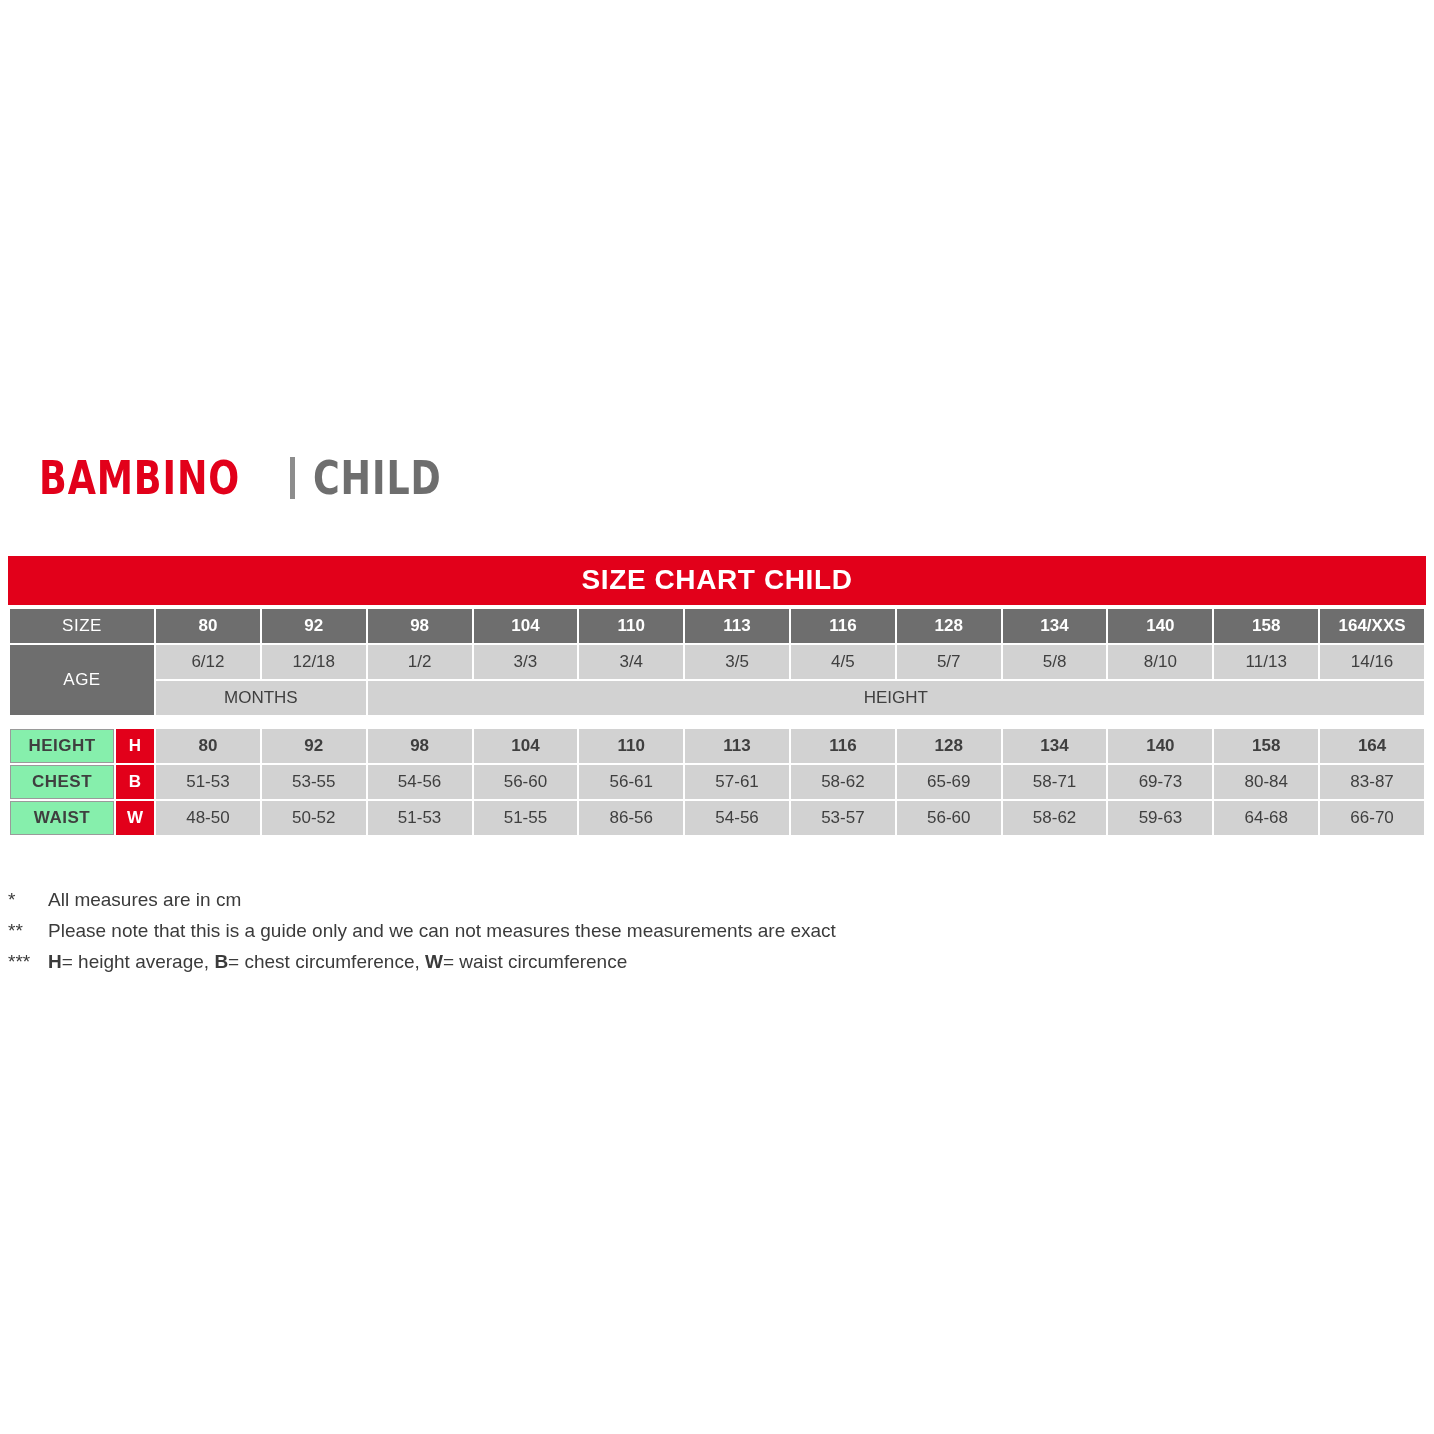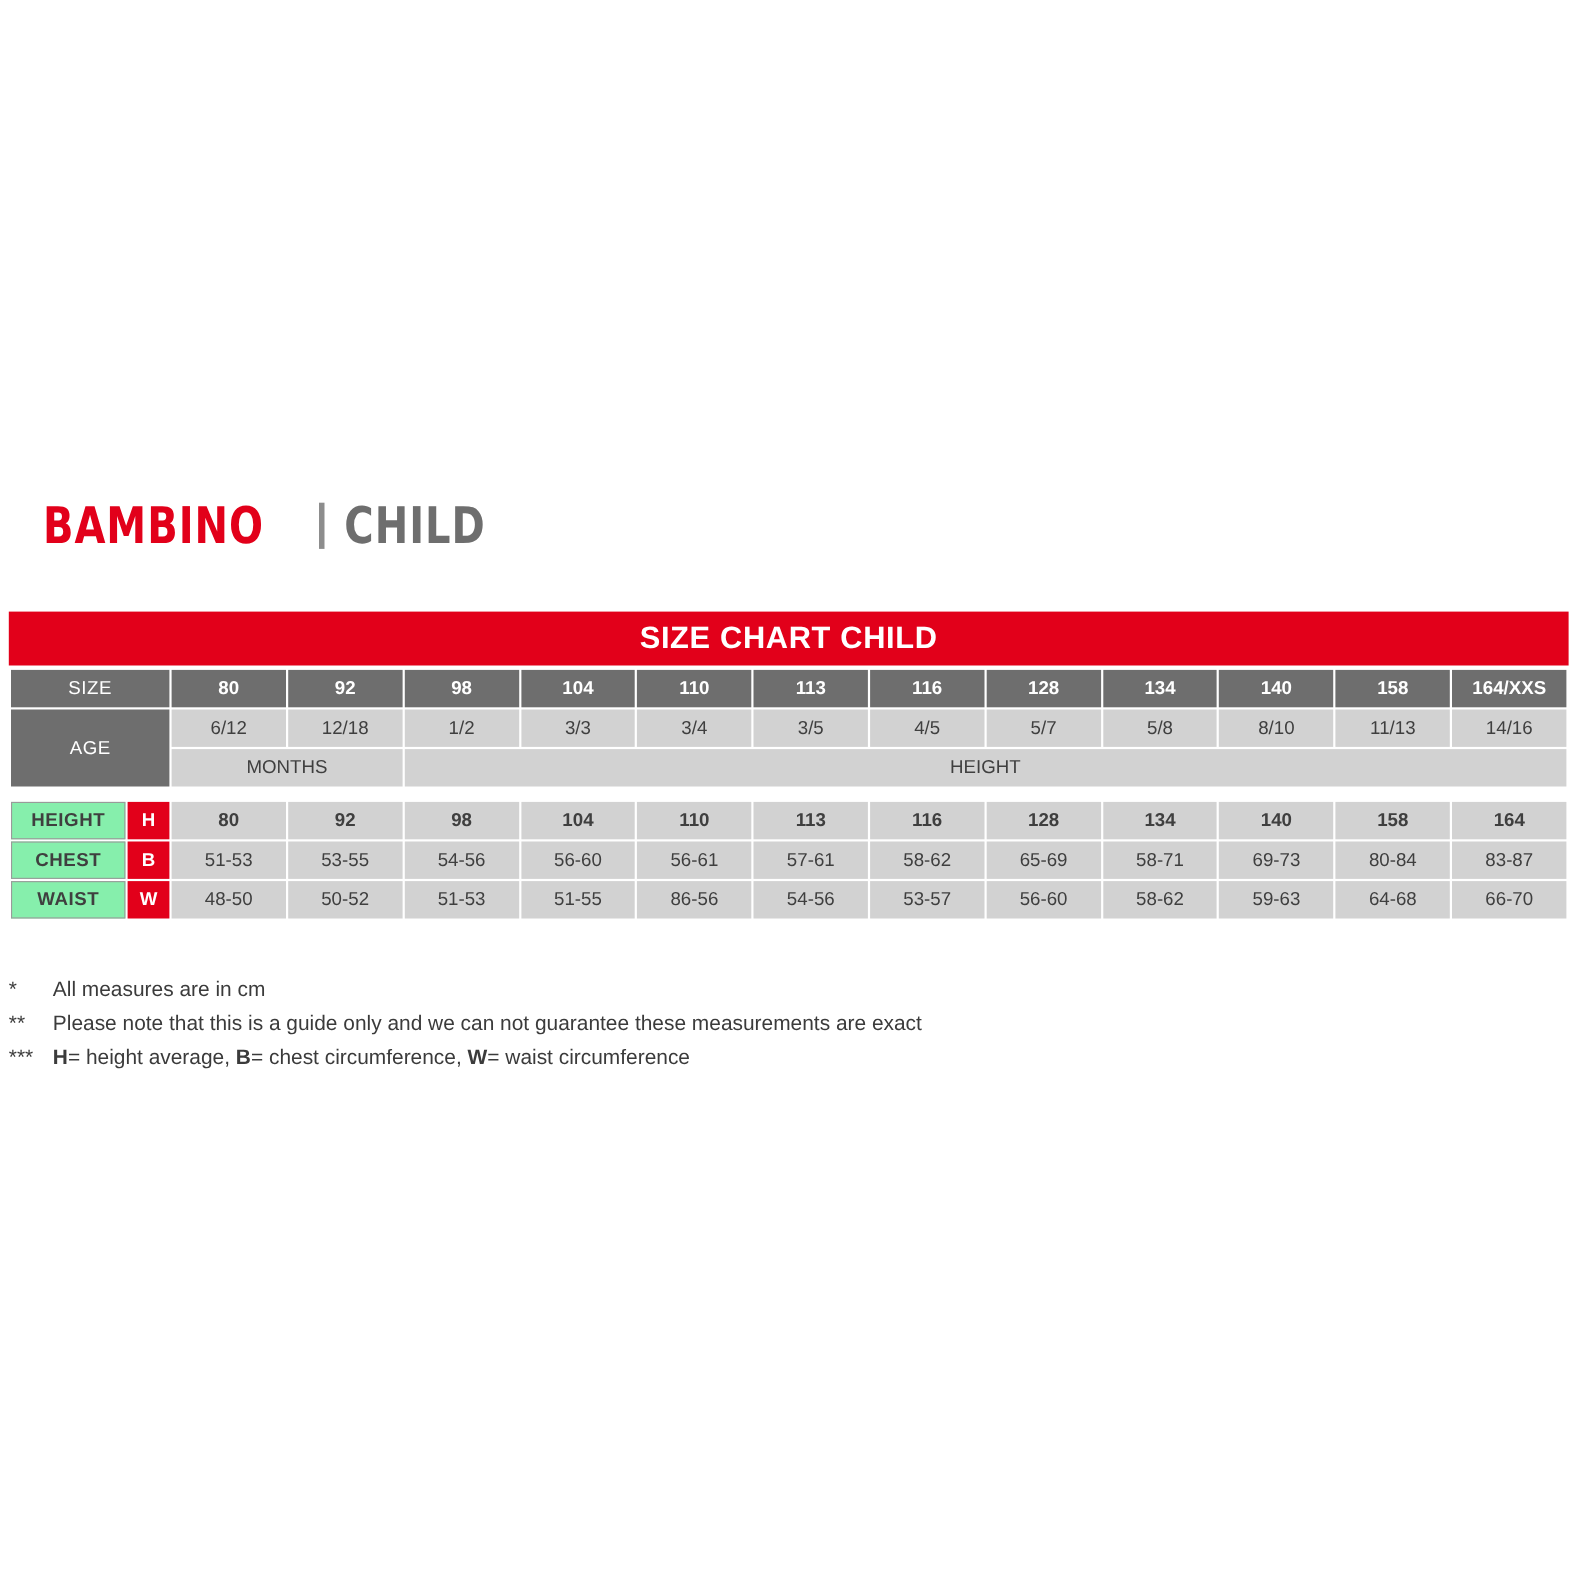--- a/index.html
+++ b/index.html
@@ -276,21 +276,21 @@
     </table>
   </div>
 
   <div class="notes">
     <div class="note-row">
       <span class="note-mark">*</span>
       <span class="note-text">All measures are in cm</span>
     </div>
     <div class="note-row">
       <span class="note-mark">**</span>
-      <span class="note-text">Please note that this is a guide only and we can not guarantee these measurements are exact</span>
+      <span class="note-text">Please note that this is a guide only and we can not measures these measurements are exact</span>
     </div>
     <div class="note-row">
       <span class="note-mark">***</span>
       <span class="note-text">
         <b>H</b><span>= height average, </span><b>B</b><span>= chest circumference, </span><b>W</b><span>= waist circumference</span>
       </span>
     </div>
   </div>
 
 </div>

